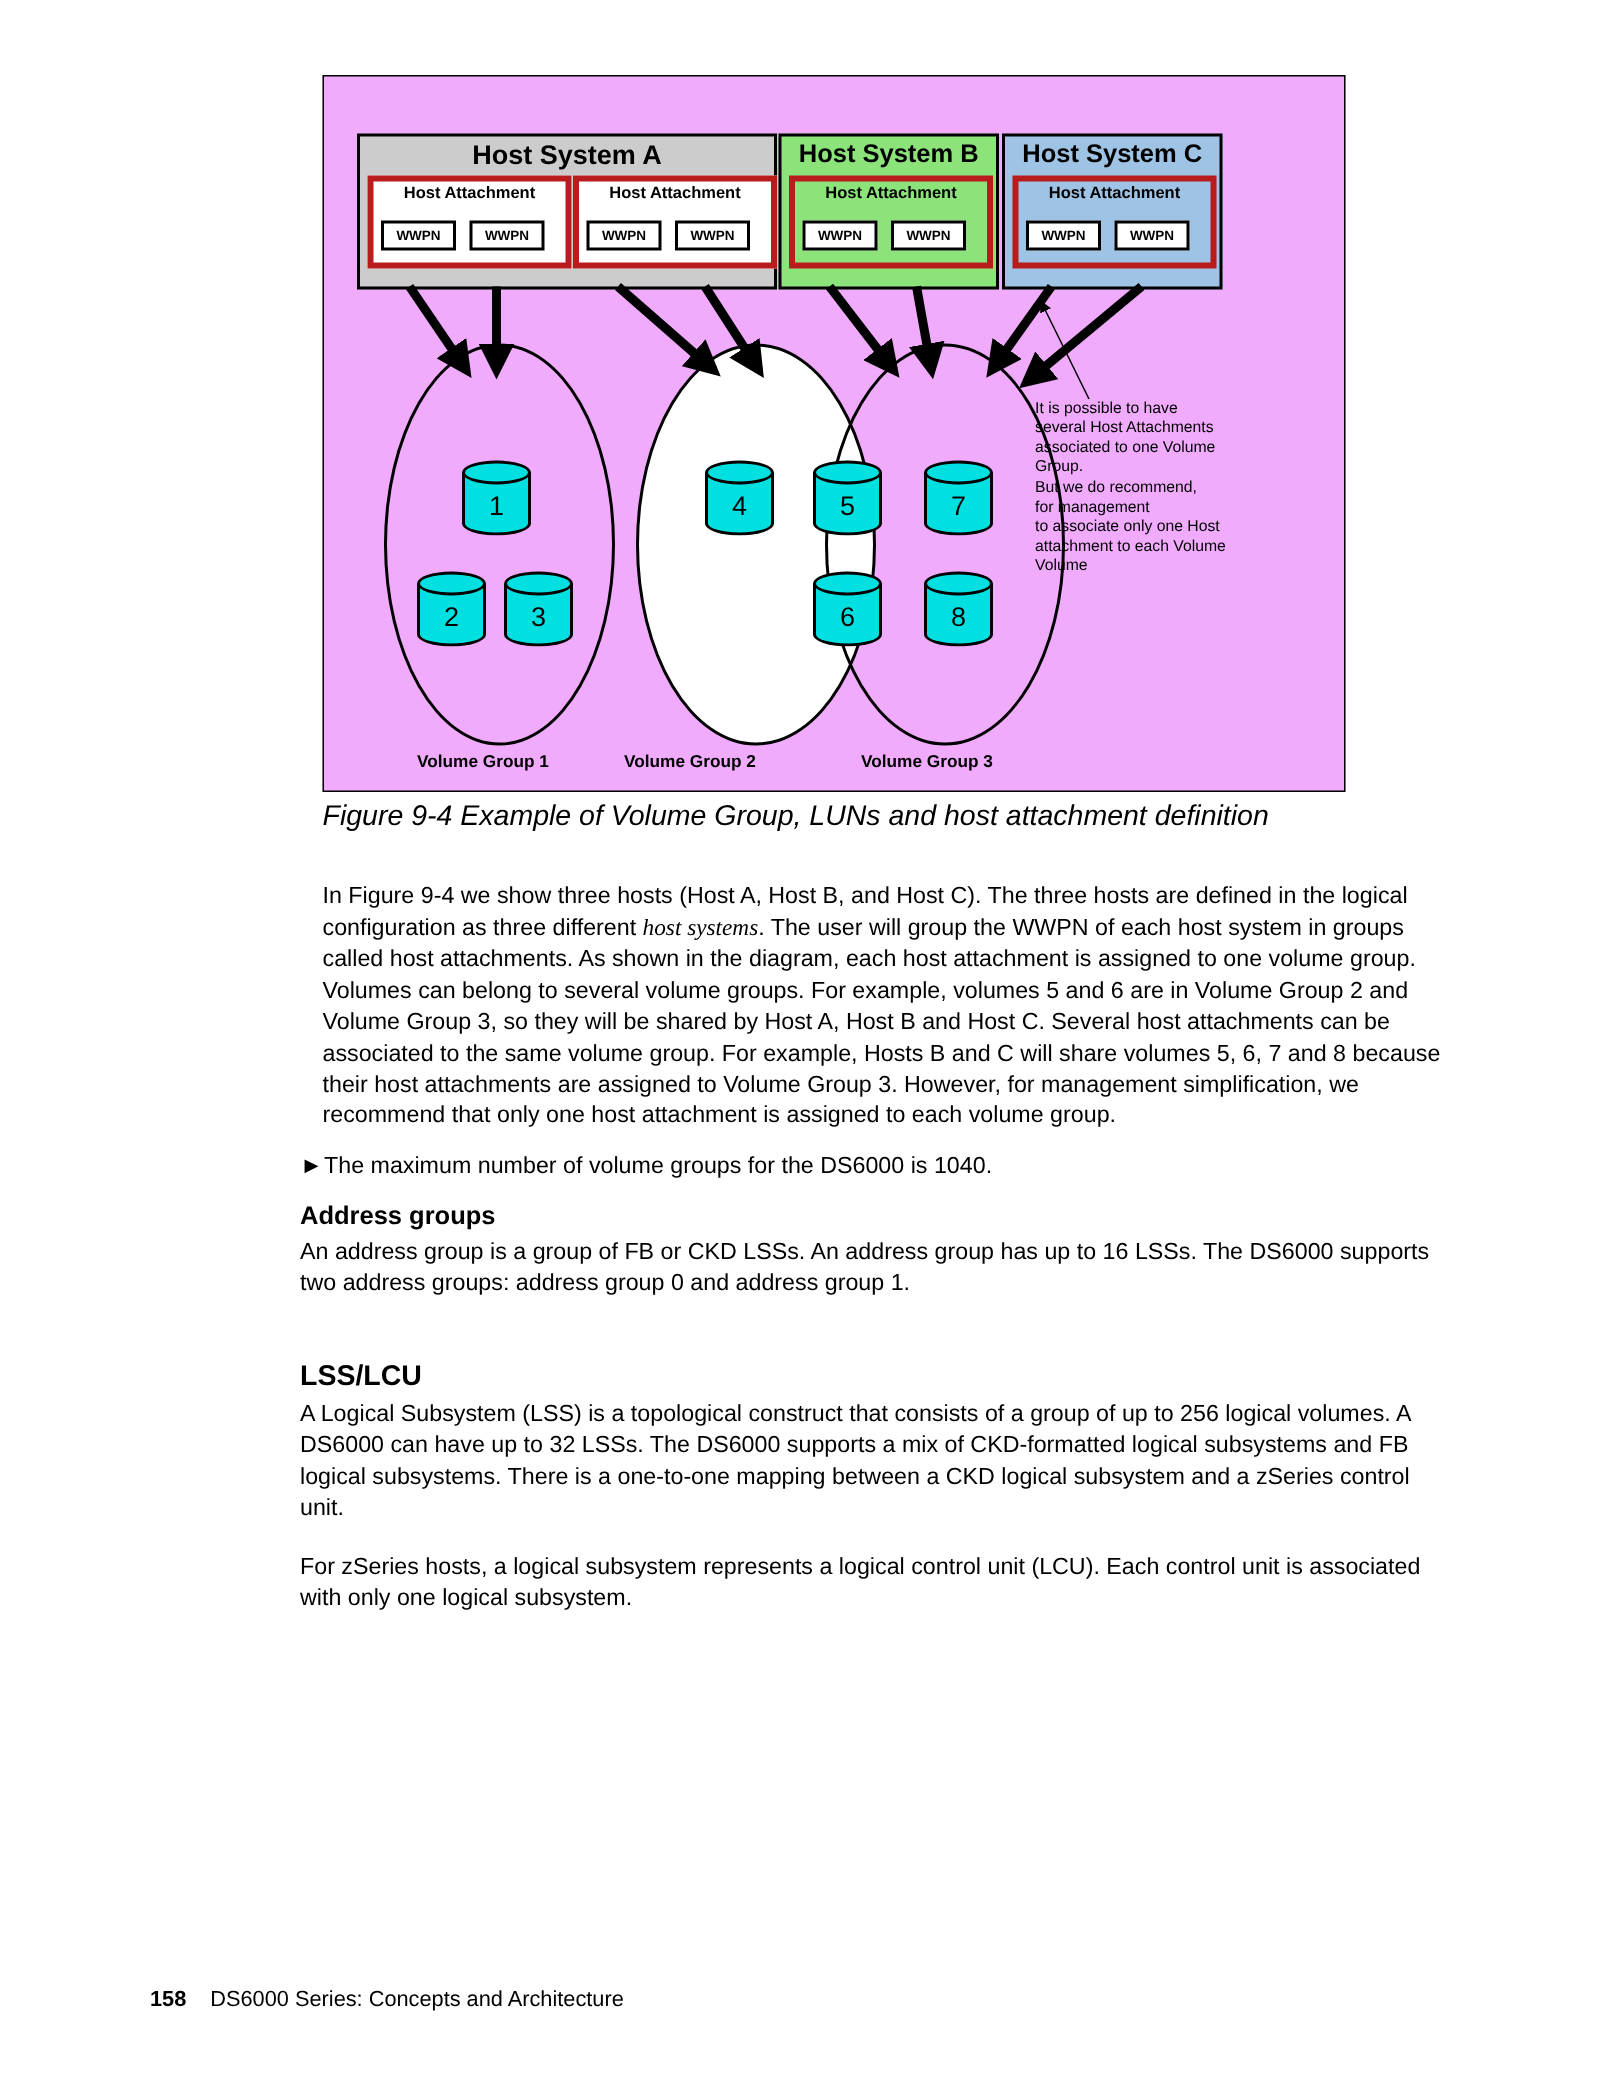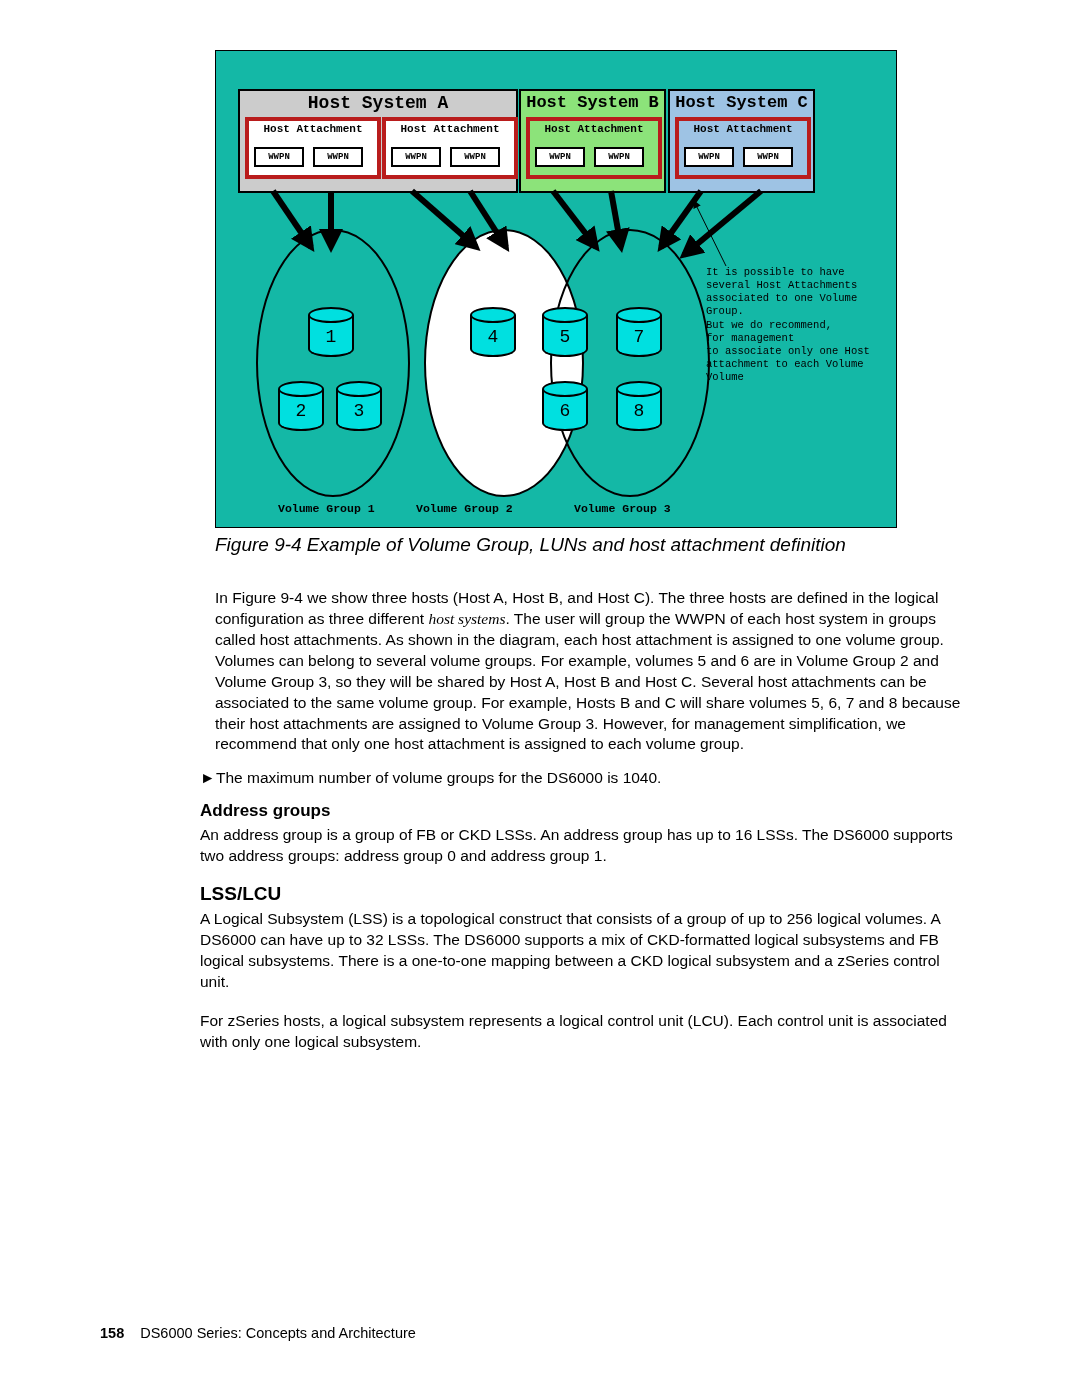--- a/index.html
+++ b/index.html
@@ -19,22 +19,21 @@
   .figure-container {
     margin-left: 115px;
     width: 680px;
     position: relative;
   }
   .figure-box {
     border: 1.5px solid #000;
     width: 680px;
     height: 476px;
     position: relative;
-    background: #14b8a6;
-    font-family: Liberation Mono, monospace;
+    background: #f0abfc;
   }
   .host-system {
     position: absolute;
     border: 2px solid #000;
     text-align: center;
   }
   .host-a { left: 22px; top: 38px; width: 276px; height: 100px; background: #ccc; }
   .host-b { left: 303px; top: 38px; width: 143px; height: 100px; background: #8ce37a; }
   .host-c { left: 452px; top: 38px; width: 143px; height: 100px; background: #9ec3e4; }
   .host-title { font-weight: bold; font-size: 18px; margin-top: 2px; }
@@ -144,21 +143,21 @@
     margin-right: 0;
   }
   .section-heading {
     font-weight: bold;
     font-size: 17px;
     margin-top: 14px;
     margin-left: 100px;
   }
   .section-heading.big {
     font-size: 19px;
-    margin-top: 16px;
+    margin-top: 40px;
   }
   .footer {
     position: absolute;
     bottom: 56px;
     left: 100px;
     font-size: 14.5px;
   }
   .footer .pg { font-weight: bold; margin-right: 16px; }
   svg.arrows {
     position: absolute;
@@ -268,21 +267,21 @@
         <line x1="196" y1="140" x2="260" y2="196" stroke="#000" stroke-width="6" marker-end="url(#arrowhead)"></line>
         <line x1="254" y1="140" x2="290" y2="196" stroke="#000" stroke-width="6" marker-end="url(#arrowhead)"></line>
         <line x1="337" y1="140" x2="380" y2="196" stroke="#000" stroke-width="6" marker-end="url(#arrowhead)"></line>
         <line x1="395" y1="140" x2="405" y2="196" stroke="#000" stroke-width="6" marker-end="url(#arrowhead)"></line>
         <line x1="485" y1="140" x2="445" y2="196" stroke="#000" stroke-width="6" marker-end="url(#arrowhead)"></line>
         <line x1="545" y1="140" x2="468" y2="204" stroke="#000" stroke-width="6" marker-end="url(#arrowhead)"></line>
 
         <line x1="510" y1="215" x2="478" y2="150" stroke="#000" stroke-width="1" marker-end="url(#thinarrow)"></line>
       </svg>
 
-      <div class="note" style="left:490px; top:215px; width:180px;">
+      <div class="note" style="left:474px; top:215px; width:180px;">
         <div>It is possible to have</div>
         <div>several Host Attachments</div>
         <div>associated to one Volume</div>
         <div>Group.</div>
         <div>But we do recommend,</div>
         <div>for management</div>
         <div>to associate only one Host</div>
         <div>attachment to each Volume</div>
         <div> Volume</div>
       </div>

